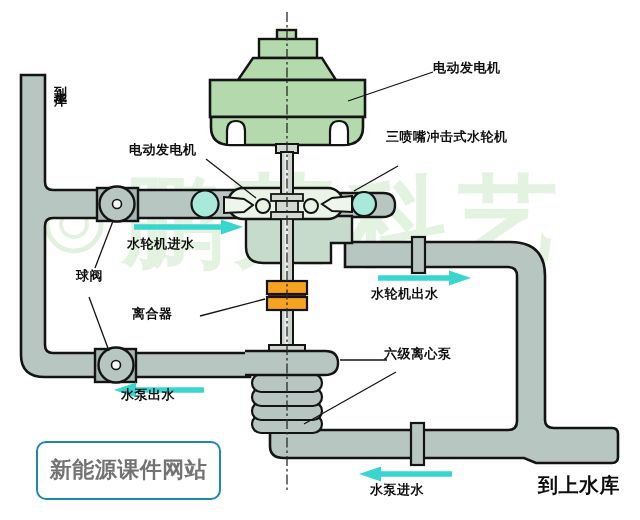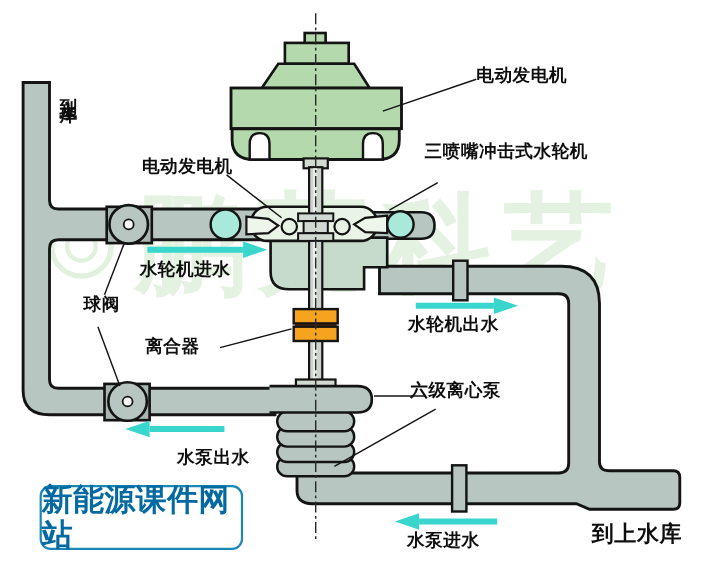--- a/index.html
+++ b/index.html
@@ -1,25 +1,25 @@
 <!DOCTYPE html>
 <html><head>
 <meta charset="utf-8">
 <style>
   html,body{margin:0;padding:0;background:#fff;}
   .stage{position:relative;width:640px;height:520px;background:#ffffff;overflow:hidden;
          font-family:"DejaVu Sans",sans-serif;}
   .stage svg{position:absolute;left:0;top:0;}
-  .lbl{position:absolute;font-size:16px;font-weight:600;color:#0e0e0e;
+  .lbl{position:absolute;font-size:13px;font-weight:600;color:#0e0e0e;
        white-space:nowrap;line-height:1;letter-spacing:0.5px;}
   .lbl.vertical{writing-mode:vertical-rl;text-orientation:upright;letter-spacing:2px;}
   .logo-box{position:absolute;left:36px;top:441px;width:181px;height:55px;
             border:2.5px solid #1a87b5;border-radius:10px;background:#ffffff;
             display:flex;flex-direction:column;justify-content:center;align-items:center;}
-  .logo-site{font-size:28px;font-weight:bold;color:#0369a1;line-height:1.1;letter-spacing:0.5px;}
+  .logo-site{font-size:22px;font-weight:bold;color:#737373;line-height:1.1;letter-spacing:0.5px;}
   .logo-url{font-size:21px;font-weight:bold;color:#1a87b5;line-height:1.1;}
 </style>
 </head>
 <body>
 
 <div class="stage">
 
 <svg width="640" height="520" viewBox="0 0 640 520">
 
   <g opacity="0.55">
@@ -127,22 +127,22 @@
 </svg>
 
   <div class="lbl vertical" style="left:54px;top:76px;">到上水库</div>
   <div class="lbl" style="left:433px;top:61px;">电动发电机</div>
   <div class="lbl" style="left:129px;top:143px;">电动发电机</div>
   <div class="lbl" style="left:386px;top:130px;">三喷嘴冲击式水轮机</div>
   <div class="lbl" style="left:127px;top:237px;">水轮机进水</div>
   <div class="lbl" style="left:56px;top:269px;margin-left:20px;">球阀</div>
   <div class="lbl" style="left:132px;top:307px;">离合器</div>
   <div class="lbl" style="left:371px;top:287px;">水轮机出水</div>
-  <div class="lbl" style="left:373px;top:347px;">六级离心泵</div>
-  <div class="lbl" style="left:121px;top:408px;margin-left:40px;">水泵出水</div>
+  <div class="lbl" style="left:384px;top:347px;">六级离心泵</div>
+  <div class="lbl" style="left:121px;top:388px;">水泵出水</div>
   <div class="lbl" style="left:370px;top:483px;">水泵进水</div>
   <div class="lbl" style="left:538px;top:475px;font-size:20px;">到上水库</div>
 
   <div class="logo-box">
     <div class="logo-site">新能源课件网站</div>
   </div>
 
 </div>
 
 </body></html>

